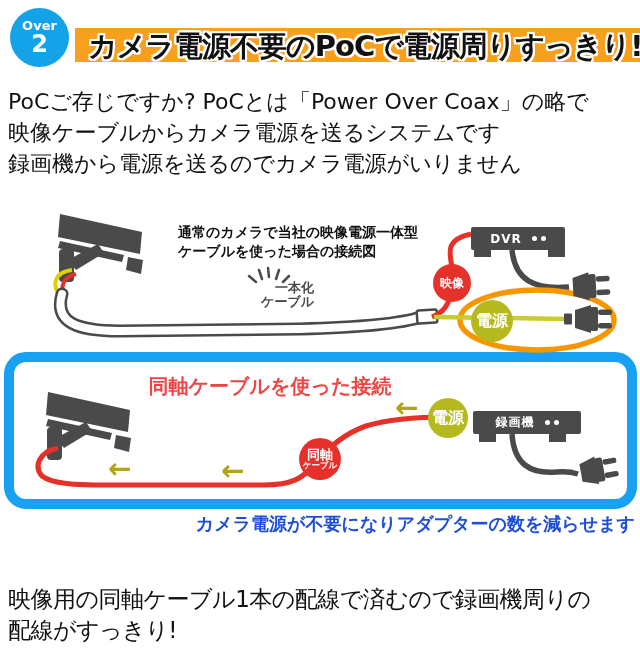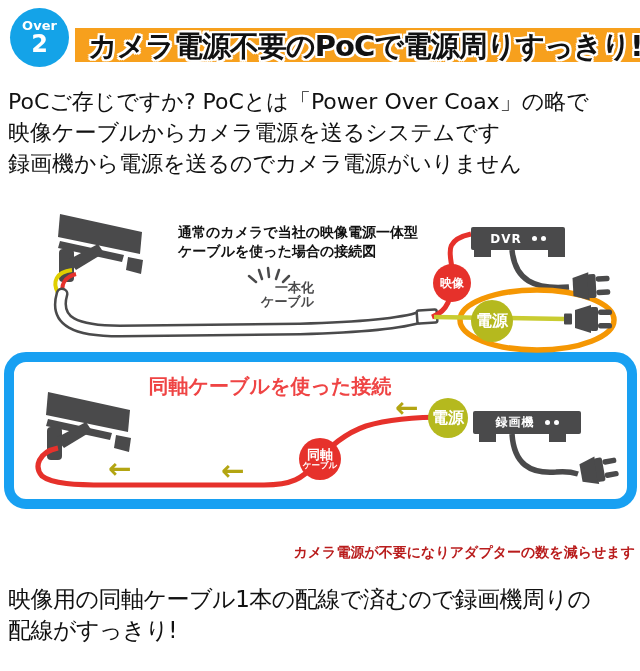--- a/index.html
+++ b/index.html
@@ -48,21 +48,21 @@
   .coax-badge .l2{font-size:8.5px;}
   
   .bluebox{position:absolute;left:4px;top:352px;width:633px;height:157px;box-sizing:border-box;
            border:10px solid #18a0f2;border-radius:22px;background:#fff;z-index:0;}
   .box-title{position:absolute;left:20px;top:373px;width:500px;text-align:center;
            font-size:20px;font-weight:bold;color:#ef4444;z-index:2;white-space:nowrap;}
   .arrow{position:absolute;color:#b3a512;font-size:28px;font-weight:bold;line-height:1;z-index:2;}
   .arrow.a1{left:108px;top:455px;}
   .arrow.a2{left:221px;top:457px;}
   .arrow.a3{left:395px;top:394px;}
-  .note{position:absolute;right:5px;top:512px;font-size:14px;font-weight:bold;color:#b91c1c;z-index:2;margin-top:32px;}
+  .note{position:absolute;right:5px;top:512px;font-size:18px;font-weight:bold;color:#1d4ed8;z-index:2;}
   .art{position:absolute;left:0;top:0;z-index:1;}
 </style>
 </head>
 <body>
 
 <div class="stage">
 
   <div class="point-badge">
     <div class="lbl">Over</div>
     <div class="num">2</div>

